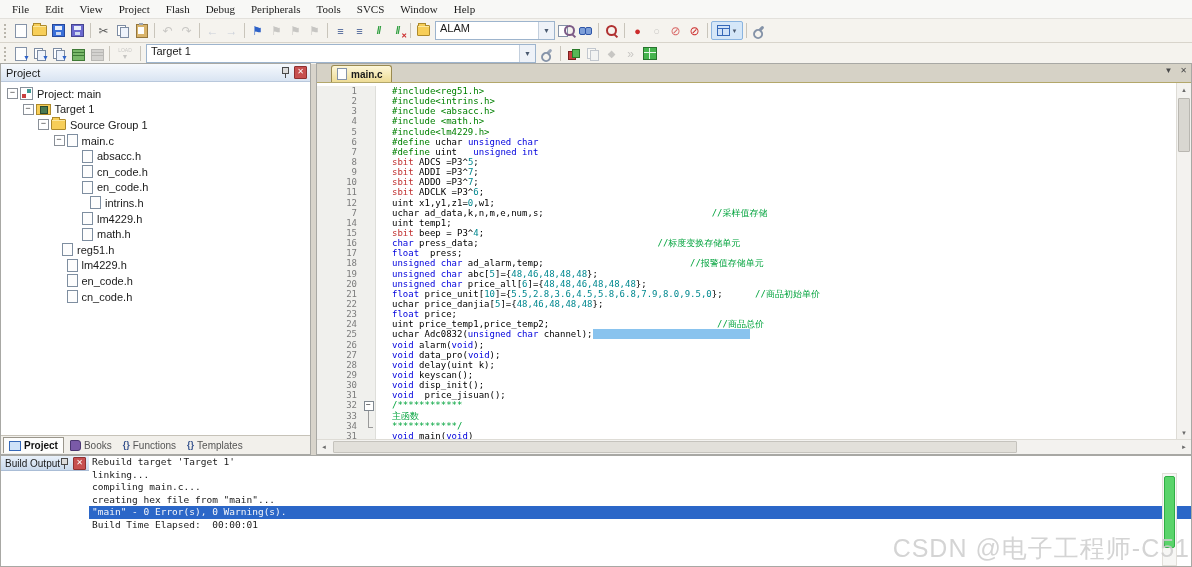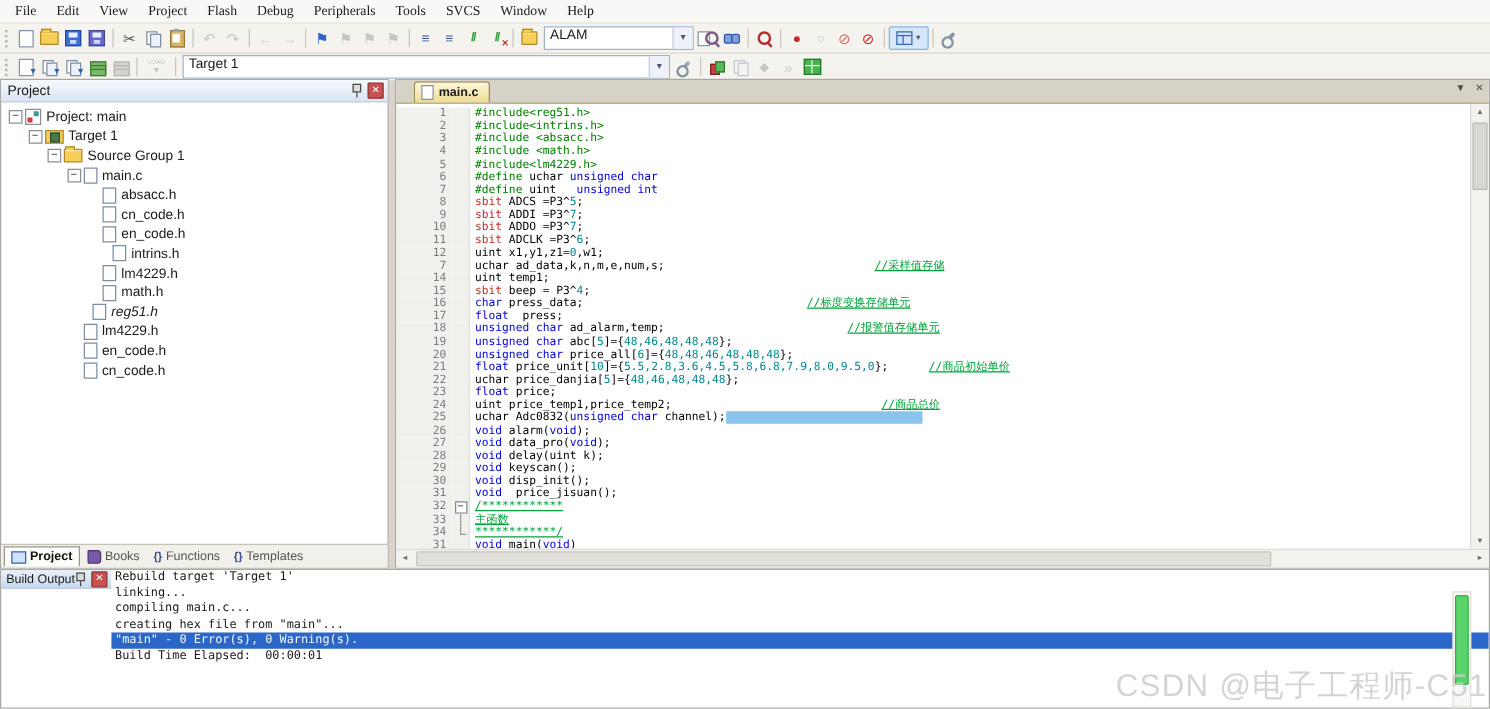--- a/index.html
+++ b/index.html
@@ -106,22 +106,22 @@
   .etab .sh-page{width:8px;height:10px;margin-right:4px;}
   .tabbar-btns{position:absolute;right:4px;top:2px;display:flex;gap:8px;color:#4a4a4a;font-size:8px;}
   #code-wrap{flex:1;position:relative;overflow:hidden;}
   #codelines{position:absolute;left:0;top:0;right:14px;bottom:0;padding-top:3px;font-family:"DejaVu Sans Mono",monospace;font-size:9px;overflow:hidden;}
   .crow{height:10.15px;line-height:10.15px;display:flex;white-space:pre;}
   .ln{width:40px;flex:none;text-align:right;padding-right:5px;color:#7c7c7c;background:#f0f0ed;}
   .fold{width:13px;flex:none;background:#f0f0ed;border-right:1px solid #dededa;position:relative;}
   .fbox{display:block;width:8px;height:8px;border:1px solid #808890;background:#fff;font-size:8px;line-height:6px;text-align:center;color:#333;margin:1px auto 0;}
   .fline{display:block;width:1px;height:100%;background:#9a9a9a;margin:0 auto;}
   .fcorner{display:block;width:4px;height:6px;border-left:1px solid #9a9a9a;border-bottom:1px solid #9a9a9a;margin-left:6px;}
-  .ct{padding-left:4px;}
-  .sg-d{color:#008000;} .sg-c{color:#00a33c;text-decoration:underline;} .sg-k{color:#0000dd;}
+  .ct{padding-left:16px;}
+  .sg-d{color:#008000;} .sg-c{color:#00a33c;} .sg-k{color:#0000dd;}
   .sg-s{color:#c03030;} .sg-n{color:#00888f;} .sg-p{color:#000;}
   .sg-sel{background:#89c3ee;}
   
   .vscroll{position:absolute;top:0;right:0;bottom:0;width:14px;background:#f3f2ef;border-left:1px solid #dedcd6;}
   .sbtn{height:13px;display:flex;align-items:center;justify-content:center;font-size:6px;color:#6a6a6a;}
   .vthumb{position:absolute;left:1px;right:1px;top:15px;height:52px;background:#d9d7d1;border:1px solid #b9b7b1;border-radius:1px;}
   #hscroll{height:14px;flex:none;background:#f3f2ef;border-top:1px solid #dedcd6;display:flex;align-items:center;position:relative;}
   #hscroll .sbtn{width:14px;height:14px;font-size:6px;}
   .hthumb{position:absolute;left:16px;width:78%;top:1px;bottom:1px;background:#e2e0da;border:1px solid #c5c3bd;border-radius:1px;}
   #hscroll .sbtn.right{position:absolute;right:0;}
@@ -389,21 +389,21 @@
           <div class="trow" style="padding-left: 68px;">
             <span class="texp"></span>
             <span class="ti ti-file"></span>
             <span>lm4229.h</span>
           </div>
           <div class="trow" style="padding-left: 68px;">
             <span class="texp"></span>
             <span class="ti ti-file"></span>
             <span>math.h</span>
           </div>
-          <div class="trow" style="padding-left: 60px; font-style: italic;">
+          <div class="trow" style="padding-left: 48px;">
             <span class="texp"></span>
             <span class="ti ti-file"></span>
             <span>reg51.h</span>
           </div>
           <div class="trow" style="padding-left: 52.5px;">
             <span class="texp"></span>
             <span class="ti ti-file"></span>
             <span>lm4229.h</span>
           </div>
           <div class="trow" style="padding-left: 52.5px;">

